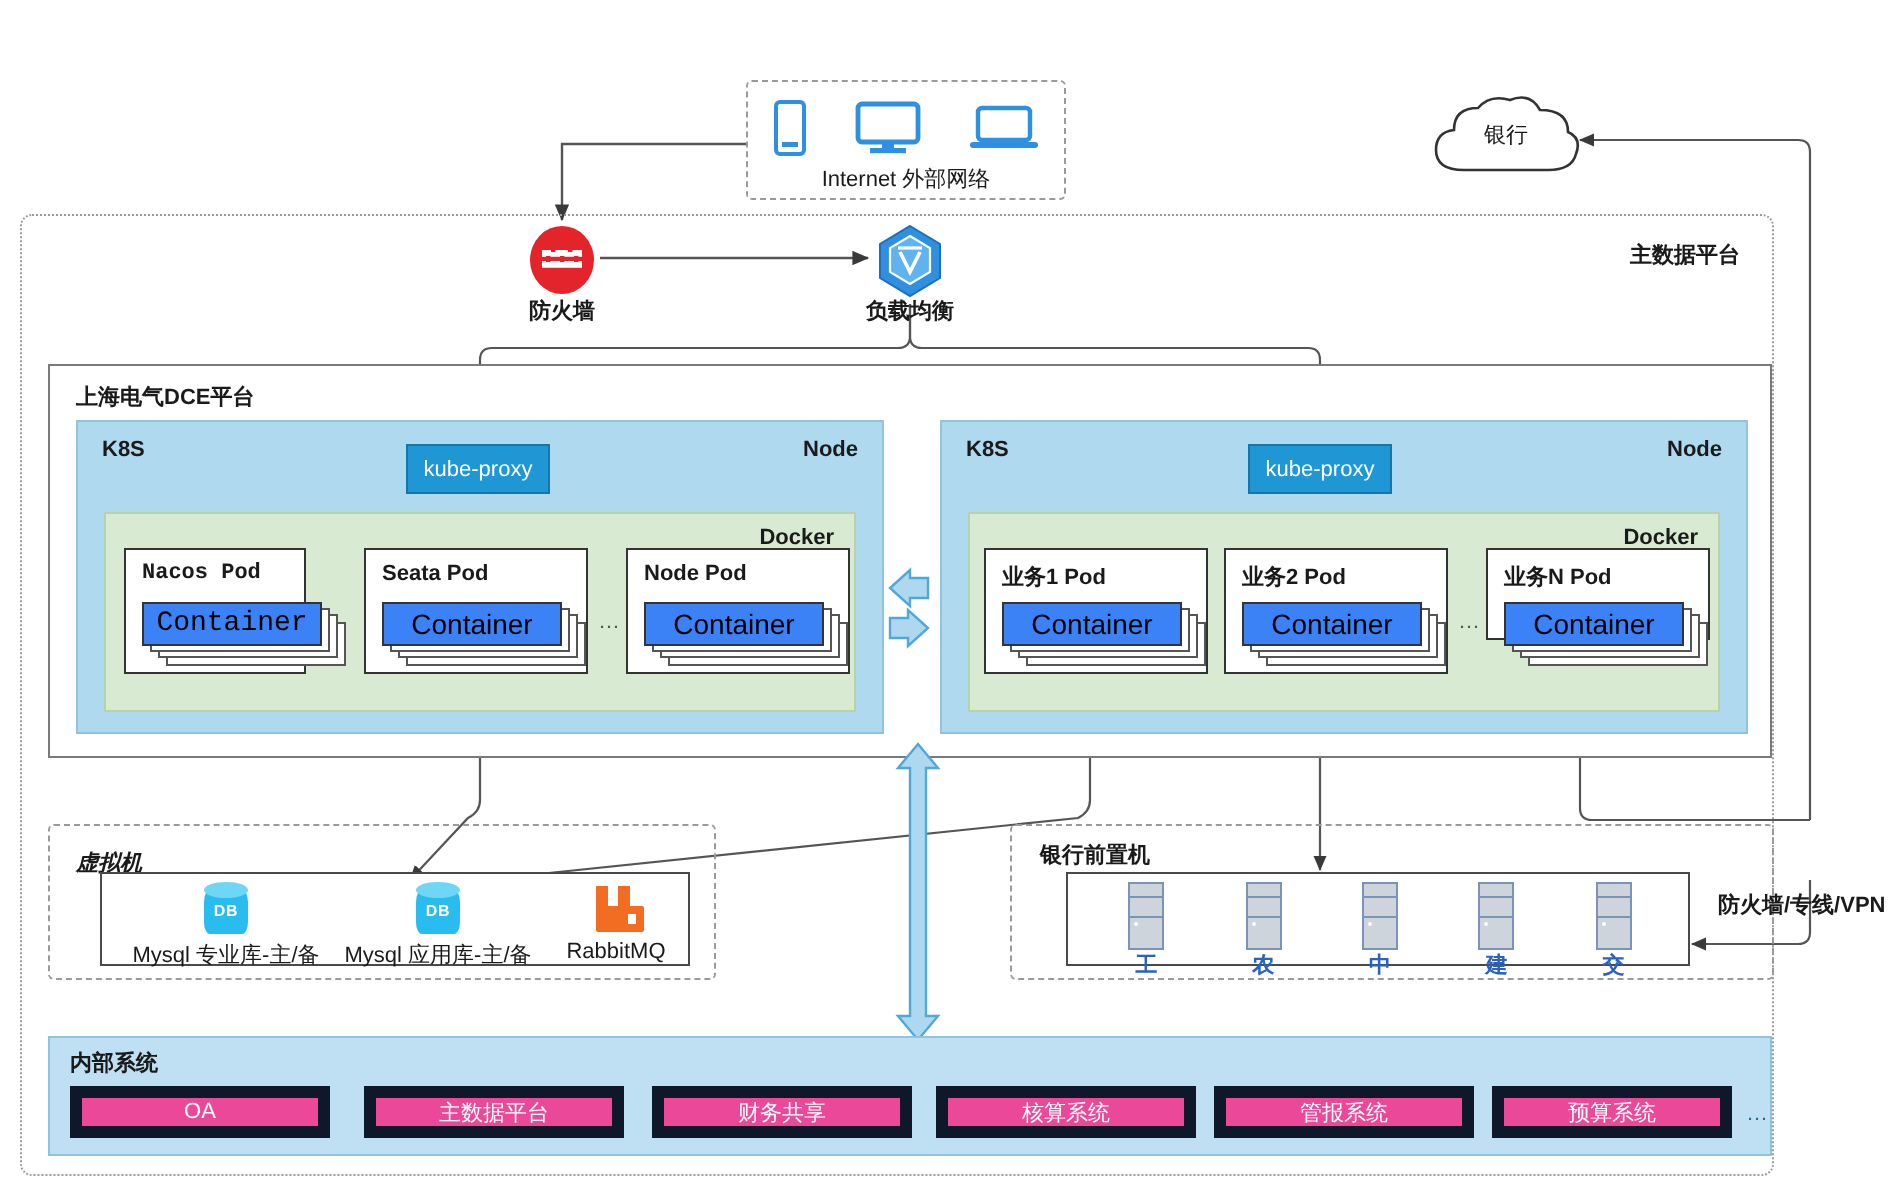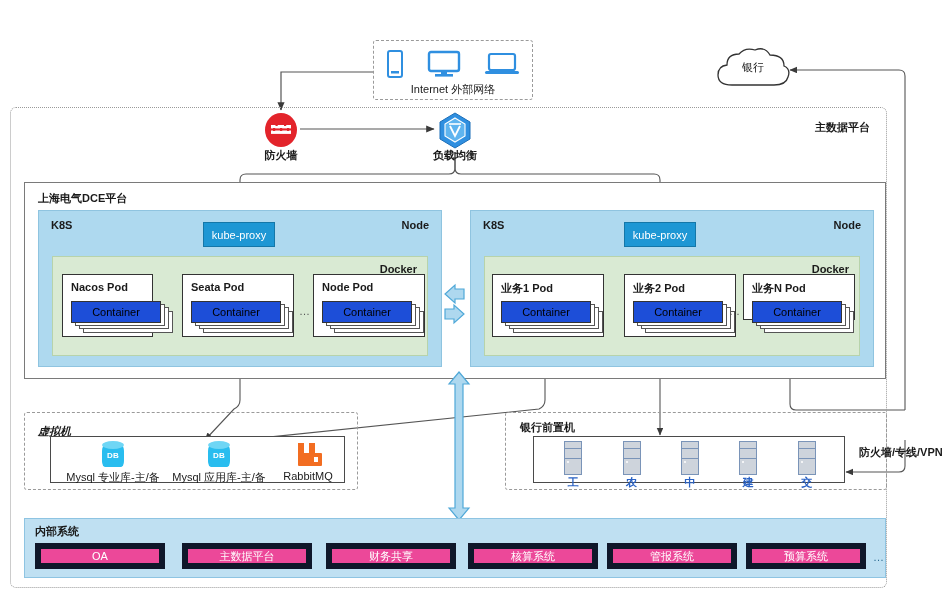--- a/index.html
+++ b/index.html
@@ -51,22 +51,22 @@
   .cstack{position:relative;width:100px;height:30px;}
   .cstack .sh{
     position:absolute;border:1px solid #555;background:#fff;
     width:88px;height:20px;
   }
   .cstack .sh1{left:12px;top:10px;}
   .cstack .sh2{left:8px;top:6px;}
   .cstack .sh3{left:4px;top:3px;}
   .cstack .cmain{
     position:absolute;left:0;top:0;width:88px;height:20px;
-    border:1px solid #333;background:#1d4ed8;
-    font-size:11px;display:flex;align-items:center;justify-content:center;text-align:center;
+    border:1px solid #333;background:#3b82f6;
+    font-size:14px;display:flex;align-items:center;justify-content:center;text-align:center;
   }
 
   
   .int-panel{background:#bfe0f2;border:1px solid #8ec4e2;}
   .int-btn{
     background:#ec4899;border:6px solid #0f172a;color:#fff;
     font-size:11px;display:flex;align-items:center;justify-content:center;
     height:26px;
   }
 
@@ -186,21 +186,21 @@
   <div class="abs k8s-box" style="left:38px;top:210px;width:404px;height:157px;">
     <div class="abs lbl lbl-b" style="left:12px;top:8px;">K8S</div>
     <div class="abs lbl lbl-b" style="right:12px;top:8px;">Node</div>
   </div>
   <div class="abs kube" style="left:203px;top:222px;width:72px;height:25px;">kube-proxy</div>
 
   <div class="abs docker-box" style="left:52px;top:256px;width:376px;height:100px;">
     <div class="abs lbl lbl-b" style="right:10px;top:6px;">Docker</div>
   </div>
 
-  <div class="abs pod-box" style="left:62px;top:274px;width:91px;height:63px;">
+  <div class="abs pod-box" style="left:62px;top:274px;width:91px;height:63px;font-family:Liberation Mono, monospace;">
     <div class="abs lbl lbl-b" style="left:8px;top:6px;">Nacos Pod</div>
     <div class="abs cstack" style="left:8px;top:26px;">
       <div class="sh sh1"></div>
         <div class="sh sh2"></div>
         <div class="sh sh3"></div>
       <div class="cmain">Container</div>
     </div>
   </div>
 
   <div class="abs pod-box" style="left:182px;top:274px;width:112px;height:63px;">
@@ -238,21 +238,21 @@
   <div class="abs pod-box" style="left:492px;top:274px;width:112px;height:63px;">
     <div class="abs lbl lbl-b" style="left:8px;top:6px;">业务1 Pod</div>
     <div class="abs cstack" style="left:8px;top:26px;">
       <div class="sh sh1"></div>
         <div class="sh sh2"></div>
         <div class="sh sh3"></div>
       <div class="cmain">Container</div>
     </div>
   </div>
 
-  <div class="abs pod-box" style="left:612px;top:274px;width:112px;height:63px;margin-left:12px;">
+  <div class="abs pod-box" style="left:612px;top:274px;width:112px;height:63px;">
     <div class="abs lbl lbl-b" style="left:8px;top:6px;">业务2 Pod</div>
     <div class="abs cstack" style="left:8px;top:26px;">
       <div class="sh sh1"></div>
         <div class="sh sh2"></div>
         <div class="sh sh3"></div>
       <div class="cmain">Container</div>
     </div>
   </div>
 
   <div class="abs lbl" style="left:729px;top:305px;color:#555;">…</div>

